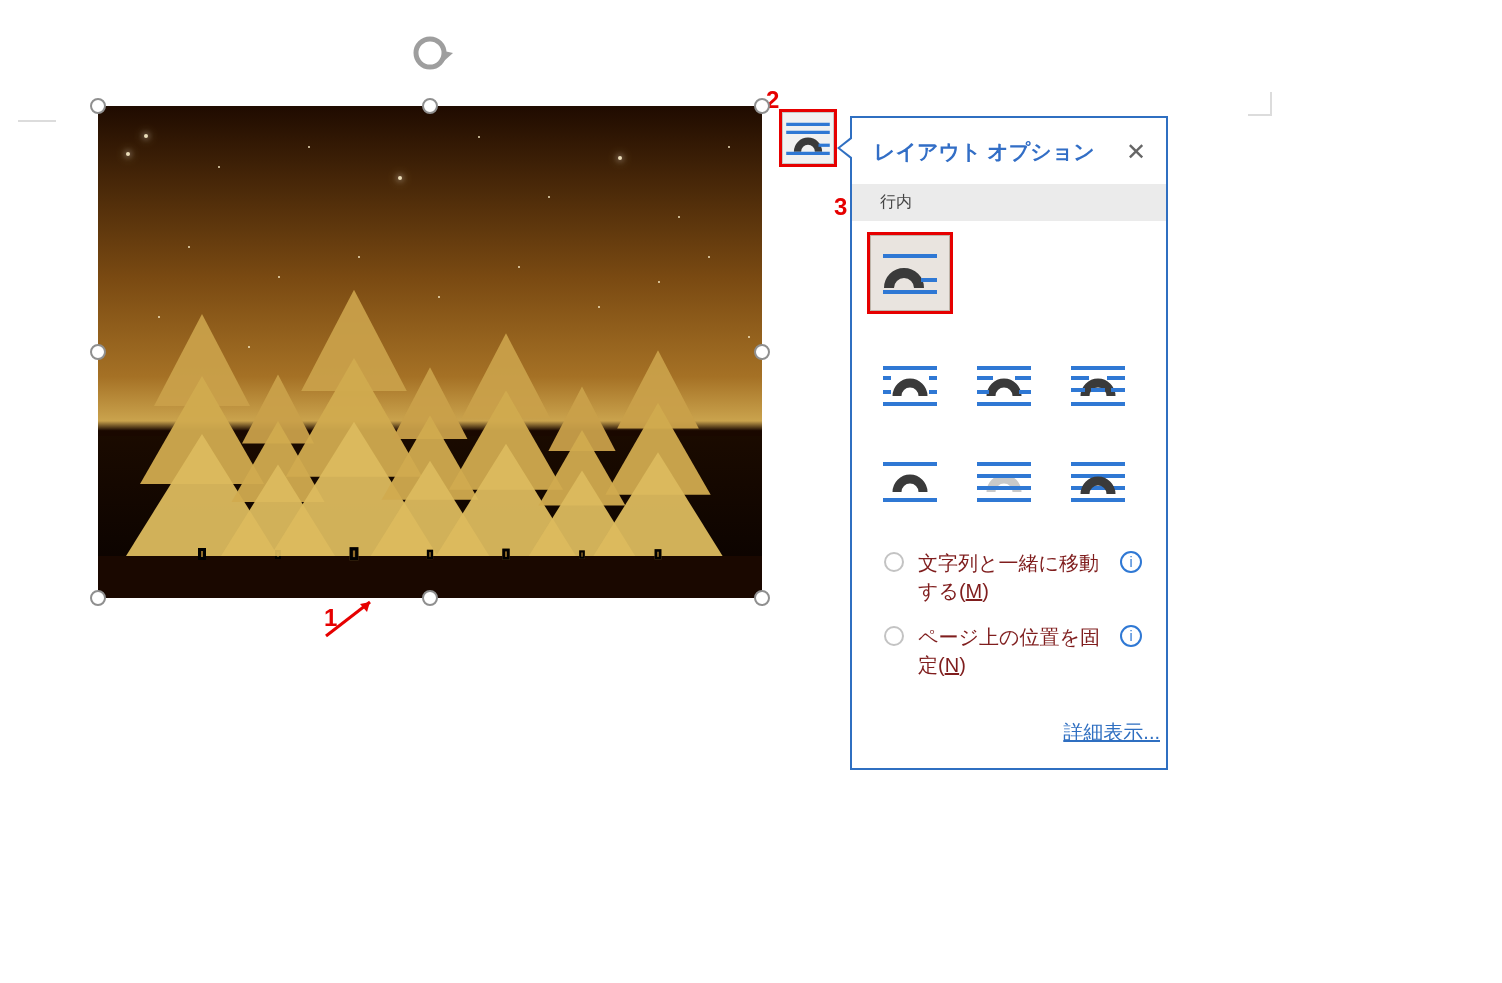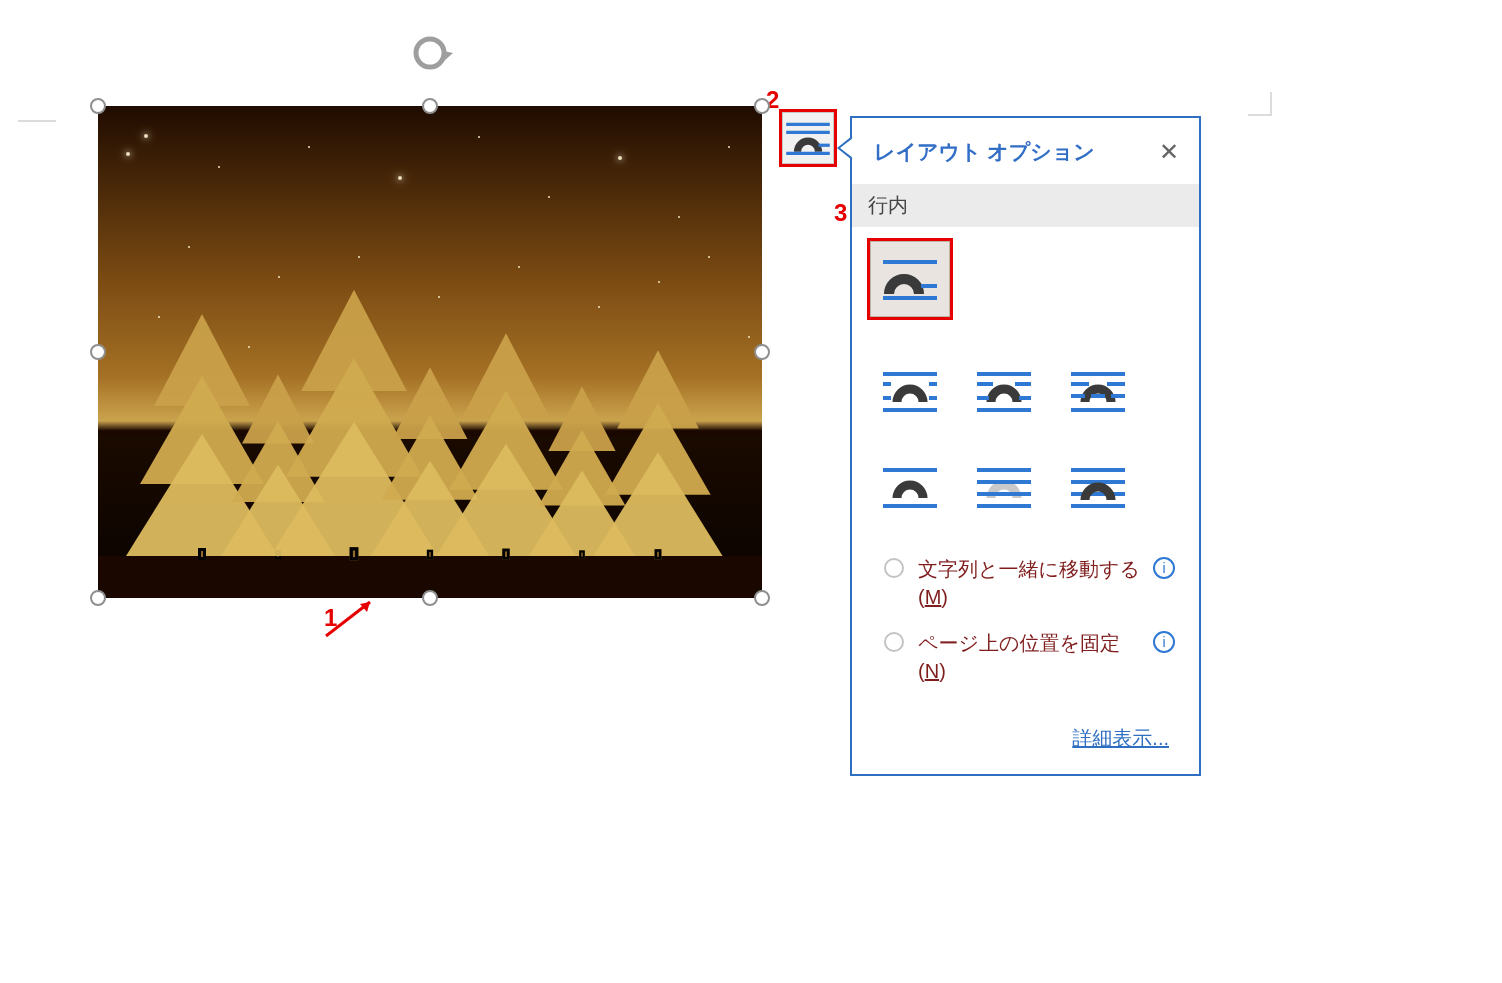--- a/index.html
+++ b/index.html
@@ -49,37 +49,37 @@
 
   
   .num { position: absolute; font-weight: 700; color: #e60000; font-size: 24px; }
   .arrow1 { position: absolute; left: 322px; top: 594px; width: 60px; height: 46px; }
   .arrow1 svg { width: 60px; height: 46px; }
 
   
   .layout-btn { position: absolute; left: 782px; top: 112px; width: 52px; height: 52px; background: #f1f1f1; border: 1px solid #c7c7c7; display: flex; align-items: center; justify-content: center; outline: 3px solid #e60000; outline-offset: 0; }
   
   
-  .popover { position: absolute; left: 850px; top: 116px; width: 351px; border: 2px solid #2f6fc1; background: #fff; }
+  .popover { position: absolute; left: 850px; top: 116px; width: 318px; border: 2px solid #2f6fc1; background: #fff; }
   .popover::before { content: ""; position: absolute; left: -15px; top: 18px; border-style: solid; border-width: 12px 15px 12px 0; border-color: transparent #2f6fc1 transparent transparent; }
   .popover::after { content: ""; position: absolute; left: -12px; top: 20px; border-style: solid; border-width: 10px 13px 10px 0; border-color: transparent #fff transparent transparent; }
   .pop-header { display: flex; align-items: center; justify-content: space-between; padding: 18px 14px 16px 22px; }
   .pop-title { color: #326ec6; font-size: 21px; font-weight: 600; }
   .pop-close { color: #666; font-size: 24px; line-height: 1; cursor: pointer; padding: 4px 6px; }
-  .pop-section-h { background: #ebebeb; padding: 8px 16px; font-size: 20px; color: #444; }
+  .pop-section-h { background: #ebebeb; padding: 8px 28px; font-size: 16px; color: #444; }
   .pop-body { padding: 4px 14px 12px 14px; }
   .opt-row { display: flex; gap: 14px; padding: 10px 4px; }
   .opt { width: 80px; height: 76px; background: #fff; display: flex; align-items: center; justify-content: center; border: 1px solid transparent; }
   .opt.sel { background: #e9e4df; border: 1px solid #bdb5aa; outline: 3px solid #e60000; outline-offset: 0; }
   .radio-row { display: flex; align-items: flex-start; padding: 8px 10px 10px 18px; }
   .radio-circ { width: 20px; height: 20px; flex: 0 0 20px; border: 2px solid #c3c3c3; border-radius: 50%; margin-right: 14px; margin-top: 3px; }
   .radio-label { color: #7f1d1d; font-size: 20px; line-height: 1.4; flex: 1 1 auto; }
   .radio-label .key { text-decoration: underline; }
   .info-i { width: 22px; height: 22px; border-radius: 50%; border: 2px solid #2f78d4; color: #2f78d4; font-size: 14px; display: inline-flex; align-items: center; justify-content: center; margin-left: 8px; flex: 0 0 22px; margin-top: 2px; }
-  .seemore { text-align: right; padding: 18px 30px 22px 0; }
+  .seemore { text-align: right; padding: 18px 6px 22px 0; }
   .seemore a { color: #2f6fc1; font-size: 20px; text-decoration: underline; }
 
   
   .wrap-ico { width: 62px; height: 50px; }
 </style>
 </head>
 <body>
 
 <div class="crop-tl"></div>
 <div class="crop-tr"></div>

